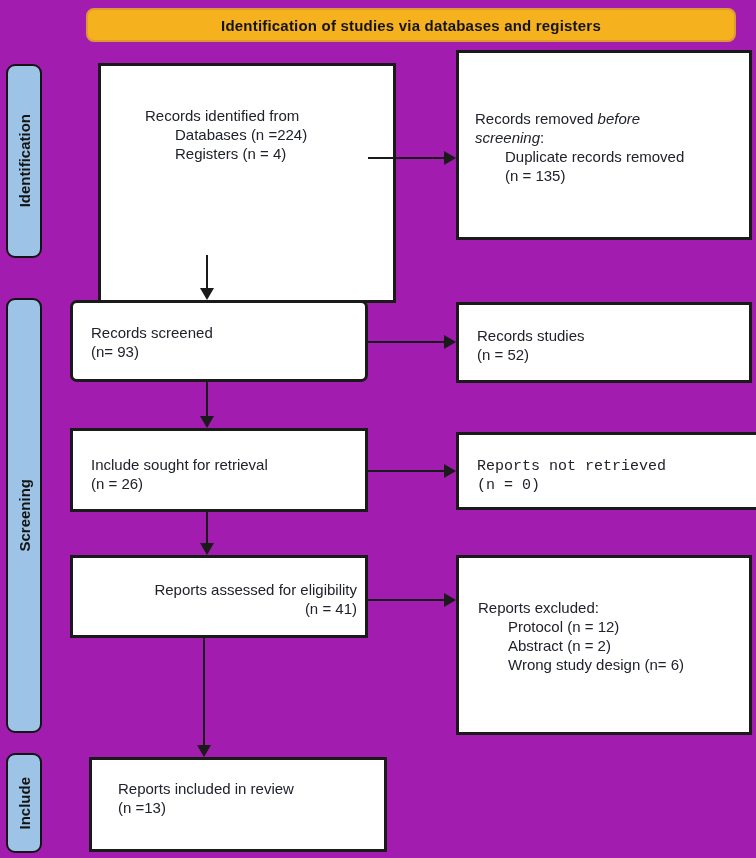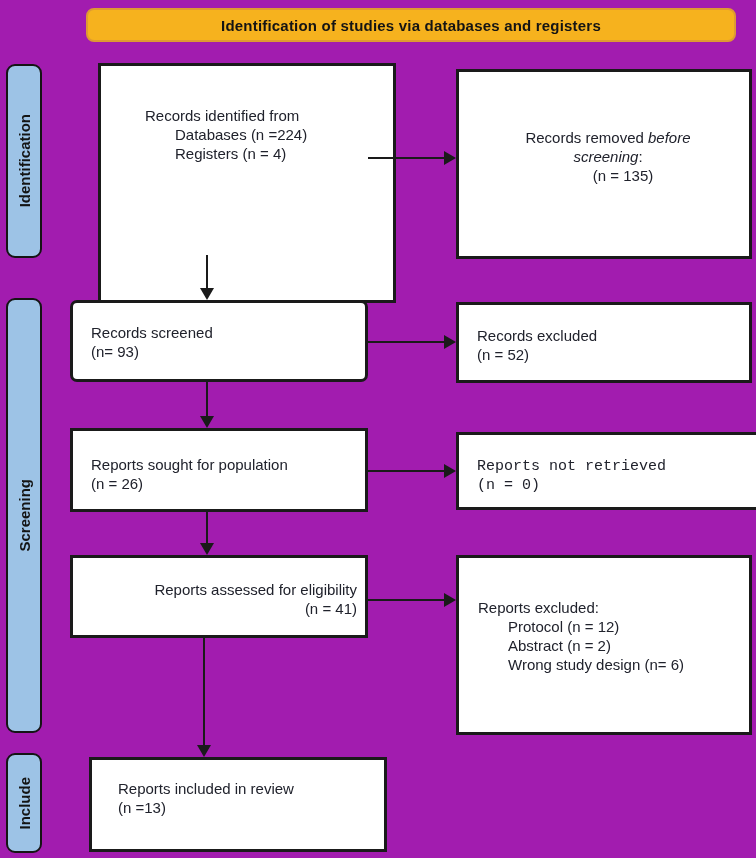--- a/index.html
+++ b/index.html
@@ -29,21 +29,21 @@
   #stage-screening      { top:298px; height:435px; }
   #stage-include        { top:753px; height:100px; }
   
   .box {
     position:absolute; background:#ffffff; border:3px solid #1a1a1a;
     box-sizing:border-box; font-size:15px; line-height:19px; color:#20222c;
   }
   .box .indent { margin-left:30px; }
   .italic { font-style:italic; }
   #box-records-identified { left:70px;  top:63px;  width:298px; height:240px; padding:40px 10px 11px 44px;margin-left:28px; }
-  #box-records-removed    { left:456px; top:69px;  width:296px; height:190px; padding:56px 8px 8px 16px;text-align:center; }
+  #box-records-removed    { left:456px; top:50px;  width:296px; height:190px; padding:56px 8px 8px 16px; }
   #box-records-screened   { left:70px;  top:300px; width:298px; height:82px;  padding:20px 8px 0 18px;border-radius:7px; }
   #box-records-excluded   { left:456px; top:302px; width:296px; height:81px;  padding:21px 8px 0 18px; }
   #box-reports-sought     { left:70px;  top:428px; width:298px; height:84px;  padding:24px 8px 0 18px; }
   #box-reports-not-retrieved { left:456px; top:432px; width:336px; height:78px; padding:22px 8px 0 18px;font-family:Liberation Mono, monospace; }
   #box-reports-assessed   { left:70px;  top:555px; width:298px; height:83px;  padding:22px 8px 0 18px;text-align:right; }
   #box-reports-excluded   { left:456px; top:555px; width:296px; height:180px; padding:40px 0 0 19px; }
   #box-reports-included   { left:70px;  top:757px; width:298px; height:95px;  padding:19px 8px 0 26px;margin-left:19px; }
   
   .vline { position:absolute; width:2px; background:#1a1a1a; }
   .hline { position:absolute; height:2px; background:#1a1a1a; }
@@ -78,34 +78,35 @@
   </div>
 
   <div class="box" id="box-records-identified">
     <div>Records identified from</div>
     <div class="indent">Databases (n =224)</div>
     <div class="indent">Registers (n = 4)</div>
   </div>
   <div class="box" id="box-records-removed">
     <div><span>Records removed </span><span class="italic">before</span></div>
     <div><span class="italic">screening</span><span>:</span></div>
+    <div class="indent">Duplicate records removed</div>
     <div class="indent">(n = 135)</div>
   </div>
 
   <div class="box" id="box-records-screened">
     <div>Records screened</div>
     <div>(n= 93)</div>
   </div>
   <div class="box" id="box-records-excluded">
-    <div>Records excluded</div>
+    <div>Records studies</div>
     <div>(n = 52)</div>
   </div>
 
   <div class="box" id="box-reports-sought">
-    <div>Reports sought for population</div>
+    <div>Include sought for retrieval</div>
     <div>(n = 26)</div>
   </div>
   <div class="box" id="box-reports-not-retrieved">
     <div>Reports not retrieved</div>
     <div>(n = 0)</div>
   </div>
 
   <div class="box" id="box-reports-assessed">
     <div>Reports assessed for eligibility</div>
     <div>(n = 41)</div>

